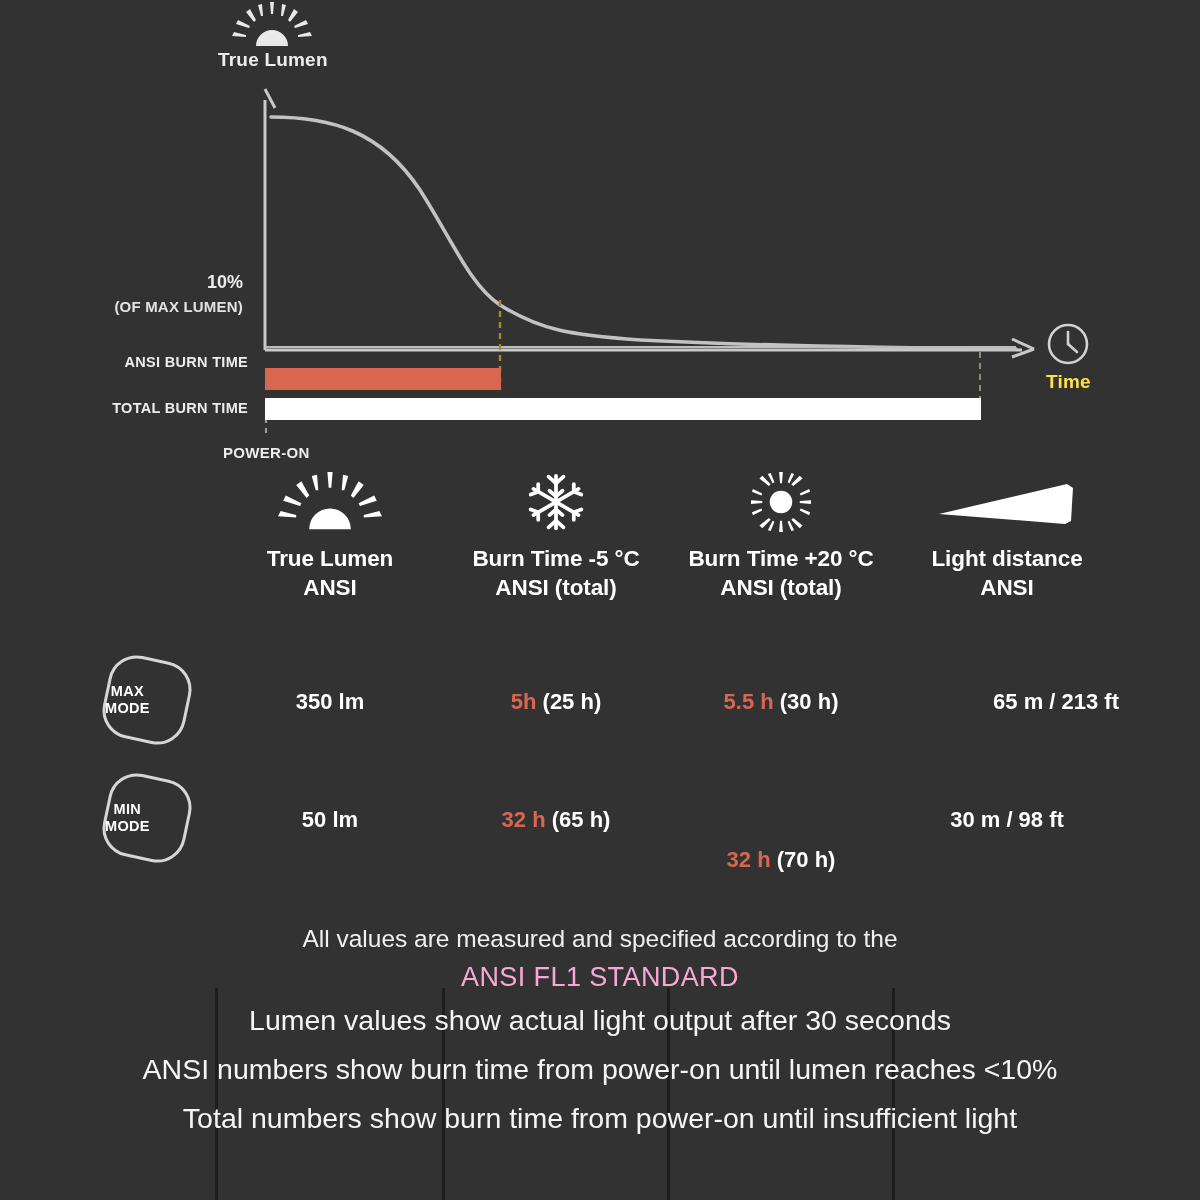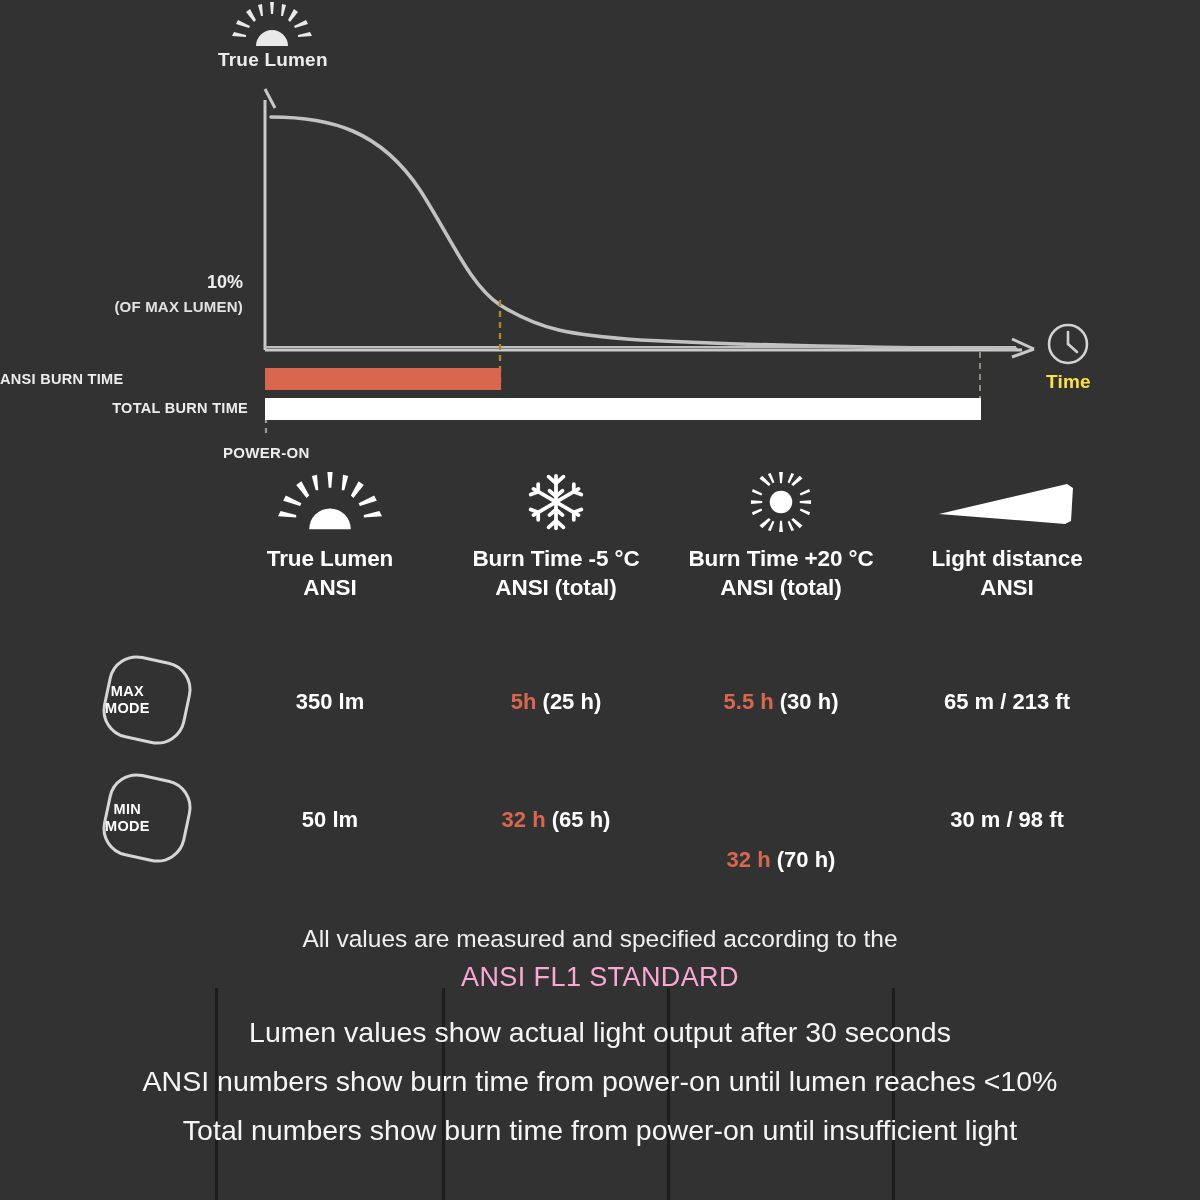--- a/index.html
+++ b/index.html
@@ -68,23 +68,23 @@
     width: 243px;
     text-align: right;
     font-size: 15px;
     font-weight: bold;
     letter-spacing: 0.2px;
     color: #e2e2e2;
   }
   #lbl-ansi-burn {
     position: absolute;
     left: 0px;
-    top: 371px;
+    top: 354px;
     width: 248px;
-    text-align: left;
+    text-align: right;
     font-size: 14.5px;
     font-weight: bold;
     letter-spacing: 0.3px;
     color: #ededed;
   }
   #lbl-total-burn {
     position: absolute;
     left: 0px;
     top: 400px;
     width: 248px;
@@ -405,21 +405,21 @@
     </div>
     <div class="cell-value" style="left:218px; top:219px; width:224px;">
       <span class="accent"></span><span>350 lm</span>
     </div>
     <div class="cell-value" style="left:445px; top:219px; width:222px;">
       <span class="accent">5h</span><span> (25 h)</span>
     </div>
     <div class="cell-value" style="left:670px; top:219px; width:222px;">
       <span class="accent">5.5 h</span><span> (30 h)</span>
     </div>
-    <div class="cell-value" style="left:895px; top:219px; width:224px;">
+    <div class="cell-value" style="left:895px; top:219px; width:224px;text-align:right;">
       <span class="accent"></span><span>65 m / 213 ft</span>
     </div>
 
     <div class="mode-badge" style="left:105px; top:306px;">
       <span class="badge-shape"></span>
       <span class="badge-text">
         <span>MIN</span><br>
         <span>MODE</span>
       </span>
     </div>
@@ -433,18 +433,18 @@
       <span class="accent">32 h</span><span> (70 h)</span>
     </div>
     <div class="cell-value" style="left:895px; top:337px; width:224px;">
       <span class="accent"></span><span>30 m / 98 ft</span>
     </div>
   </div>
 
   <div id="footer">
     <div class="foot-small">All values are measured and specified according to the</div>
     <div class="foot-accent">ANSI FL1 STANDARD</div>
-    <div class="foot-big" style="margin-top:12px;">Lumen values show actual light output after 30 seconds</div>
+    <div class="foot-big" style="">Lumen values show actual light output after 30 seconds</div>
     <div class="foot-big">ANSI numbers show burn time from power-on until lumen reaches &lt;10%</div>
     <div class="foot-big">Total numbers show burn time from power-on until insufficient light</div>
   </div>
 
 </div>
 
 </body></html>

